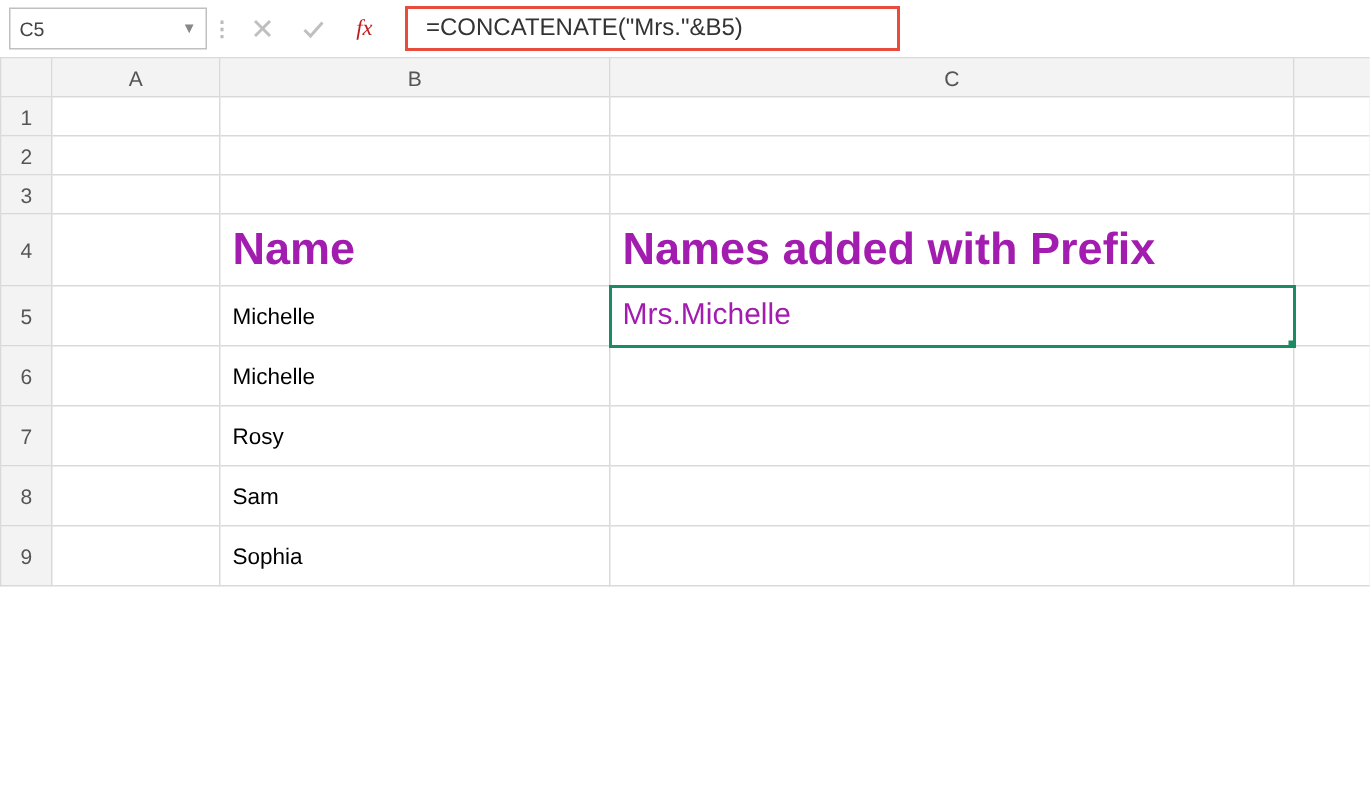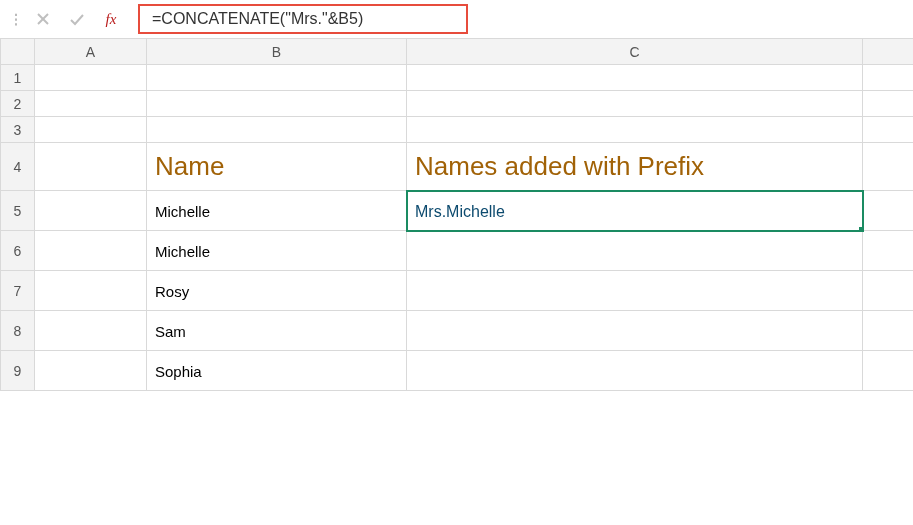--- a/index.html
+++ b/index.html
@@ -127,32 +127,32 @@
   col.c-B { width: 260px; }
   col.c-C { width: 456px; }
   col.c-D { width: 51px; }
 
   
   tr.tall td, tr.tall th.rowhdr { height: 40px; }
   tr.header-row td, tr.header-row th.rowhdr { height: 48px; }
 
   
   .hdr-text {
-    font-weight: 400;
-    font-size: 26px;
-    color: #a16207;
+    font-weight: 700;
+    font-size: 30px;
+    color: #a21caf;
   }
   .data-text {
     font-weight: 400;
     font-size: 15px;
     color: #000;
   }
   .result-text {
-    font-size: 16px;
-    color: #0c4a6e;
+    font-size: 20px;
+    color: #a21caf;
     font-weight: 400;
   }
 
   
   td.selected {
     outline: 2px solid #1a8b62;
     outline-offset: -1px;
     position: relative;
   }
   td.selected::after{
@@ -166,20 +166,24 @@
   }
   
   th.active-col { background:#e6e6e6; color:#1a8b62; border-bottom:2px solid #1a8b62; }
   th.active-row { background:#e6e6e6; color:#1a8b62; border-right:2px solid #1a8b62; }
 
 </style>
 </head>
 <body>
 
 <div class="formula-bar">
+  <div class="name-box">
+    <span>C5</span>
+    <span class="caret">▼</span>
+  </div>
   <div class="fb-sep">⋮</div>
   <div class="fb-btn" title="Cancel">
     <svg width="14" height="14" viewBox="0 0 14 14">
       <line x1="2" y1="2" x2="12" y2="12" stroke="#bfbfbf" stroke-width="2"></line>
       <line x1="12" y1="2" x2="2" y2="12" stroke="#bfbfbf" stroke-width="2"></line>
     </svg>
   </div>
   <div class="fb-btn" title="Enter">
     <svg width="16" height="14" viewBox="0 0 16 14">
       <polyline points="2,8 6,12 14,3" fill="none" stroke="#bfbfbf" stroke-width="2"></polyline>

